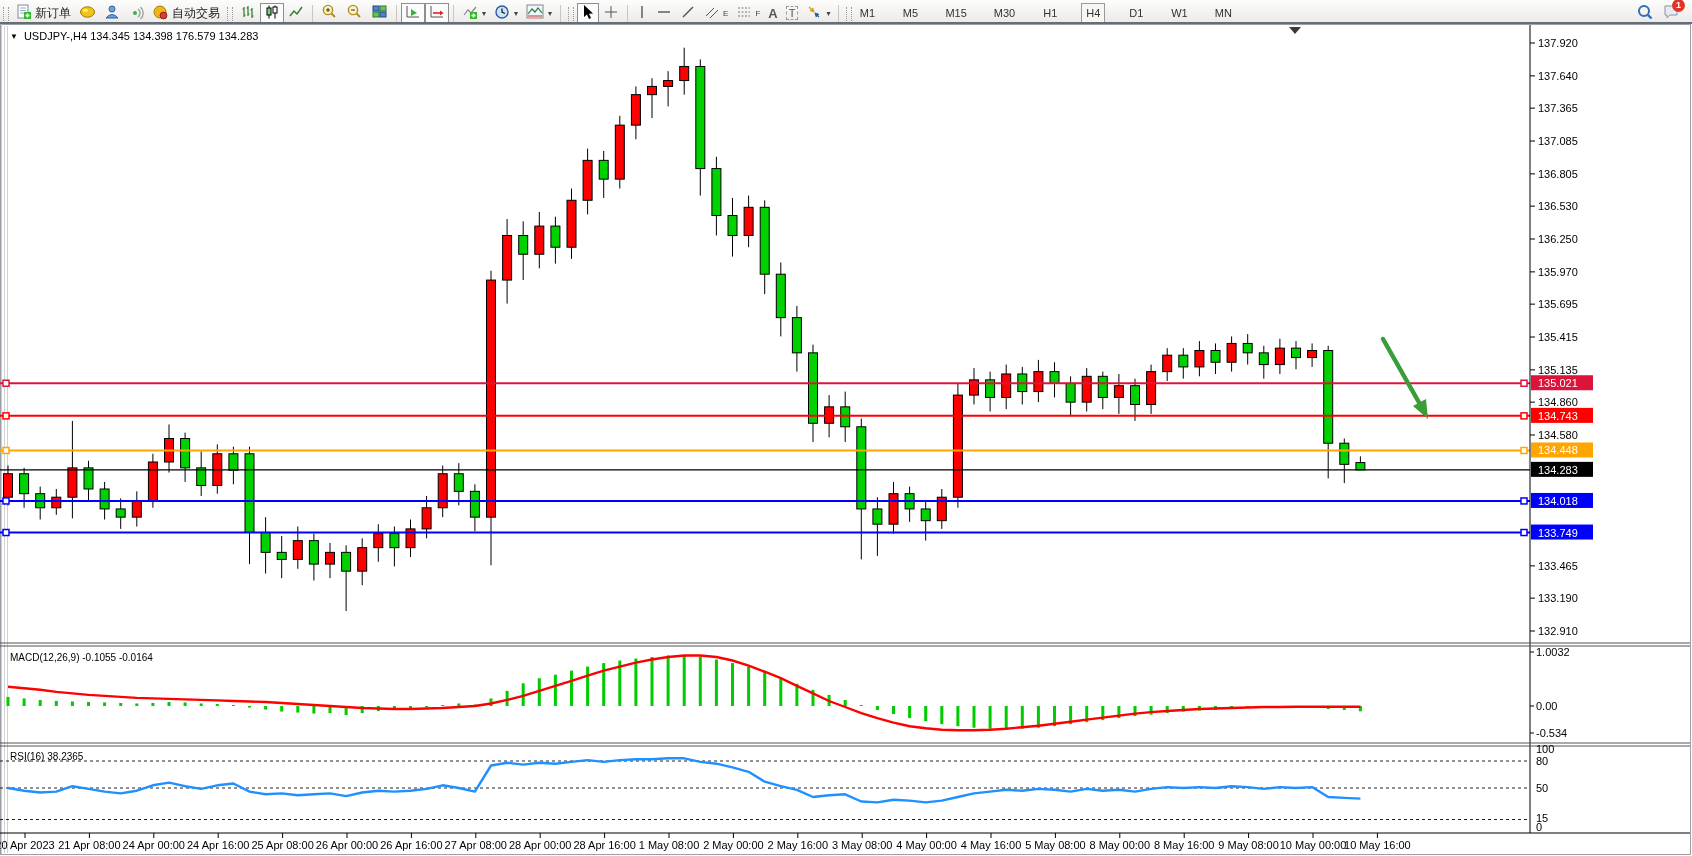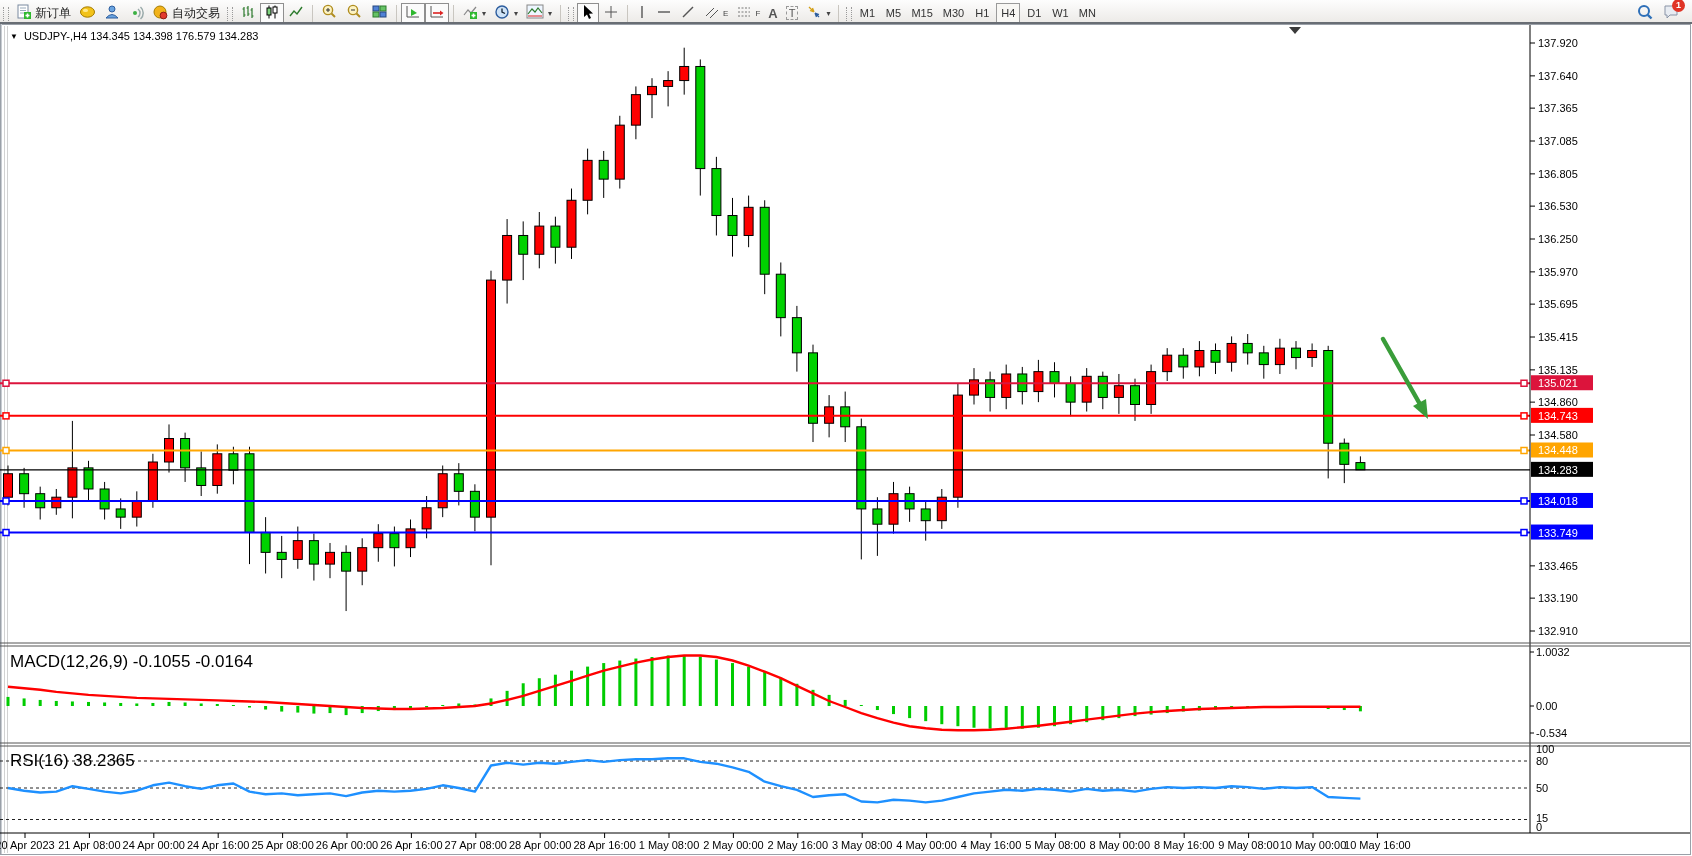--- a/index.html
+++ b/index.html
@@ -16,21 +16,21 @@
   .tf-btn{height:20px;min-width:24px;padding:0 3px;border:1px solid transparent;background:transparent;
     font-size:11px;color:#333;font-family:"Liberation Sans",sans-serif;}
   .tf-btn.sel{border:1px solid #9a9a9a;background:#f8f7f4;}
   .darkline{position:absolute;left:0;top:22px;width:1692px;height:2px;background:#686d74;}
   .spacer{flex:1 1 auto;}
   
   .chartwin{position:absolute;left:0;top:24px;width:1508px;height:832px;background:#fff;}
   #chart-svg{position:absolute;left:0;top:0;}
   .hdr{position:absolute;left:10px;top:6px;font-size:11px;color:#000;display:flex;gap:6px;align-items:center;}
   .hdr .tri{font-size:8px;}
-  .paneLabel{position:absolute;left:10px;font-size:17px;color:#000;}
+  .paneLabel{position:absolute;left:10px;font-size:10px;color:#000;}
   svg text{font-family:"Liberation Sans",sans-serif;font-size:11px;fill:#000;}
   .badge-ico{position:relative;display:inline-block;}
   .red-badge{position:absolute;right:-5px;top:-4px;width:13px;height:13px;border-radius:50%;background:#e03426;
     color:#fff;font-size:9px;line-height:13px;text-align:center;font-weight:bold;}
 </style>
 </head>
 <body>
 
 <div class="toolbar">
   <div class="tb-grip"></div>
@@ -262,21 +262,21 @@
     <span><svg width="16" height="16">
           <path d="M3 3 l5 5 M8 8 l-1.5 -4 M8 8 l-4 -1.5" stroke="#d4a017" fill="none" stroke-width="1.3"></path>
           <path d="M13 13 l-4 -4 M9 9 l1.5 4 M9 9 l4 1.5" stroke="#2d5d9e" fill="none" stroke-width="1.3"></path>
         </svg></span>
     <span class="car">▾</span>
   </button>
 
   <div class="tb-sep"></div>
   <div class="tb-grip"></div>
 
-  <div id="tf-group" style="display:flex;align-items:center;gap:2px;">
+  <div id="tf-group" style="display:flex;align-items:center;gap:19px;">
       <button class="tf-btn">M1</button>
       <button class="tf-btn">M5</button>
       <button class="tf-btn">M15</button>
       <button class="tf-btn">M30</button>
       <button class="tf-btn">H1</button>
       <button class="tf-btn sel">H4</button>
       <button class="tf-btn">D1</button>
       <button class="tf-btn">W1</button>
       <button class="tf-btn">MN</button>
     </div>

